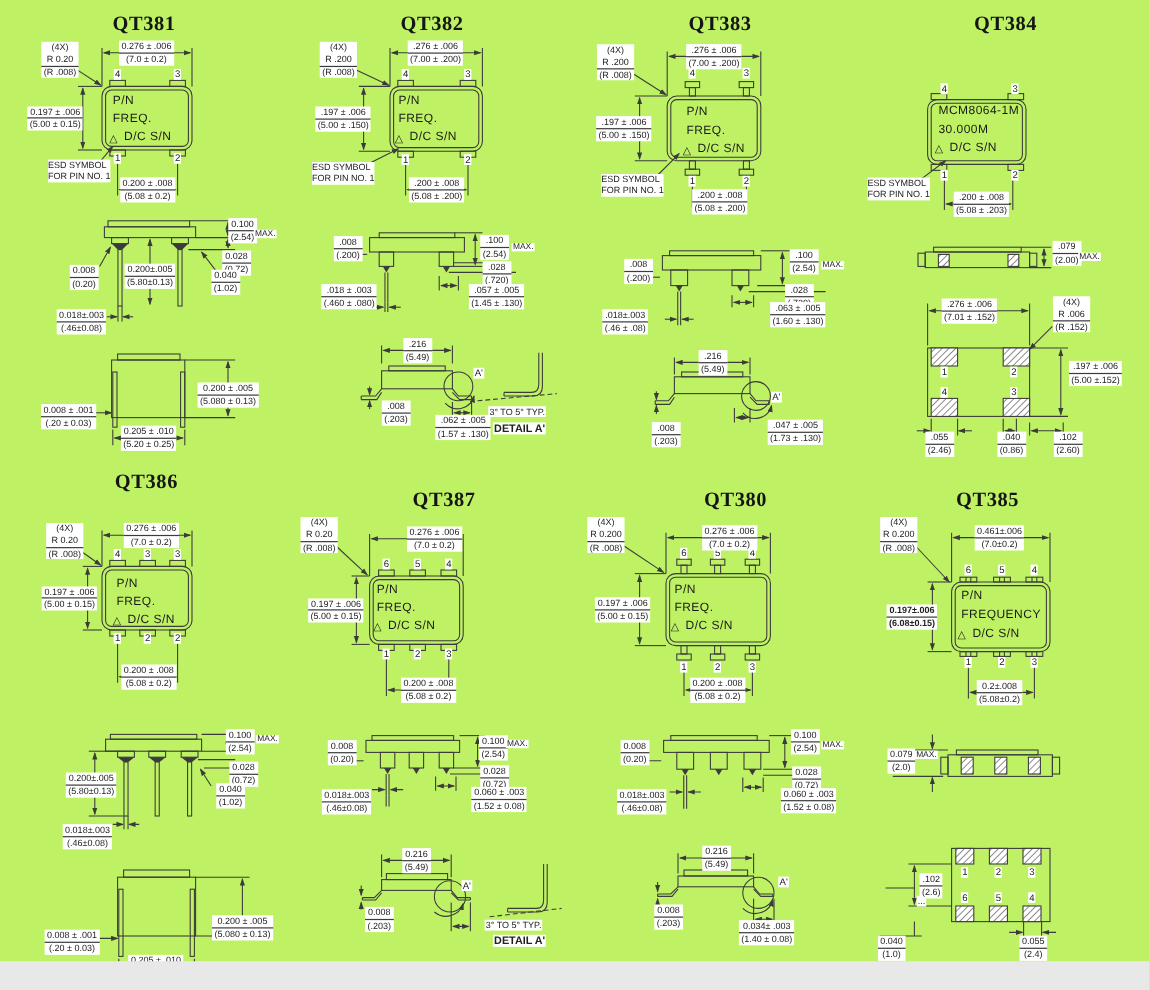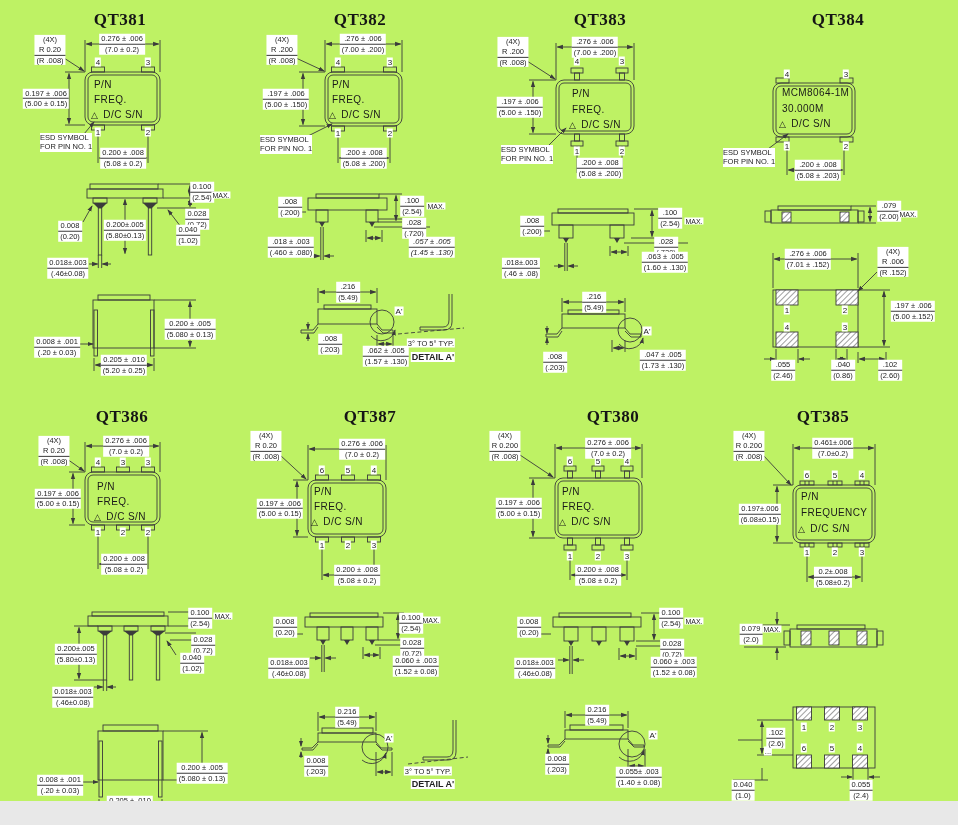--- a/index.html
+++ b/index.html
@@ -592,21 +592,21 @@
       </div>
       <div class="txt sfx" style="left: 436px; top: 206px;"><span class="t">MAX.</span></div>
       <div class="dim" style="left: 414px; top: 228px;">
         <span class="in">.028</span>
         <span class="mm">(.720)</span>
       </div>
       <div class="dim" style="left: 291px; top: 247px;">
         <span class="in">.018 ± .003</span>
         <span class="mm">(.460 ± .080)</span>
       </div>
-      <div class="dim" style="left: 432px; top: 247px; font-style: italic;">
+      <div class="dim" style="left: 414px; top: 247px;">
         <span class="in">.057 ± .005</span>
         <span class="mm">(1.45 ± .130)</span>
       </div>
       <div class="txt pin" style="left: 399px; top: 311px;"><span class="t">A'</span></div>
       <div class="dim" style="left: 348px; top: 292px;">
         <span class="in">.216</span>
         <span class="mm">(5.49)</span>
       </div>
       <div class="dim" style="left: 330px; top: 344px;">
         <span class="in">.008</span>
@@ -724,21 +724,21 @@
         <span class="mm">(2.46)</span>
       </div>
       <div class="dim" style="left: 843px; top: 370px;">
         <span class="in">.040</span>
         <span class="mm">(0.86)</span>
       </div>
       <div class="dim" style="left: 890px; top: 370px;">
         <span class="in">.102</span>
         <span class="mm">(2.60)</span>
       </div>
-      <div class="title" style="left: 122px; top: 407px;"><span class="t">QT386</span></div>
+      <div class="title" style="left: 122px; top: 392px;"><span class="t">QT386</span></div>
       <div class="txt pin" style="left: 98px; top: 462px;"><span class="t">4</span></div>
       <div class="txt pin" style="left: 123px; top: 462px;"><span class="t">3</span></div>
       <div class="txt pin" style="left: 148px; top: 462px;"><span class="t">3</span></div>
       <div class="txt pin" style="left: 98px; top: 532px;"><span class="t">1</span></div>
       <div class="txt pin" style="left: 123px; top: 532px;"><span class="t">2</span></div>
       <div class="txt pin" style="left: 148px; top: 532px;"><span class="t">2</span></div>
       <div class="dim" style="left: 126px; top: 446px;">
         <span class="in">0.276 ± .006</span>
         <span class="mm">(7.0 ± 0.2)</span>
       </div>
@@ -914,36 +914,36 @@
       <div class="txt pin" style="left: 653px; top: 735px;"><span class="t">A'</span></div>
       <div class="dim" style="left: 597px; top: 715px;">
         <span class="in">0.216</span>
         <span class="mm">(5.49)</span>
       </div>
       <div class="dim" style="left: 557px; top: 764px;">
         <span class="in">0.008</span>
         <span class="mm">(.203)</span>
       </div>
       <div class="dim" style="left: 639px; top: 777px;">
-        <span class="in">0.055± .003</span>
+        <span class="in">0.034± .003</span>
         <span class="mm">(1.40 ± 0.08)</span>
       </div>
       <div class="txt sm" style="left: 768px; top: 751px;"><span class="t">...</span></div>
       <div class="title" style="left: 823px; top: 407px;"><span class="t">QT385</span></div>
       <div class="txt pin" style="left: 807px; top: 475px;"><span class="t">6</span></div>
       <div class="txt pin" style="left: 835px; top: 475px;"><span class="t">5</span></div>
       <div class="txt pin" style="left: 862px; top: 475px;"><span class="t">4</span></div>
       <div class="txt pin" style="left: 807px; top: 552px;"><span class="t">1</span></div>
       <div class="txt pin" style="left: 835px; top: 552px;"><span class="t">2</span></div>
       <div class="txt pin" style="left: 862px; top: 552px;"><span class="t">3</span></div>
       <div class="dim" style="left: 833px; top: 448px;">
         <span class="in">0.461±.006</span>
         <span class="mm">(7.0±0.2)</span>
       </div>
-      <div class="dim" style="left: 760px; top: 514px;">
+      <div class="dim" style="left: 760px; top: 514px; font-weight: bold;">
         <span class="in">0.197±.006</span>
         <span class="mm">(6.08±0.15)</span>
       </div>
       <div class="dim" style="left: 833px; top: 577px;">
         <span class="in">0.2±.008</span>
         <span class="mm">(5.08±0.2)</span>
       </div>
       <div class="dim" style="left: 749px; top: 446px;">
         <span class="q">(4X)</span>
         <span class="in">R 0.200</span>

